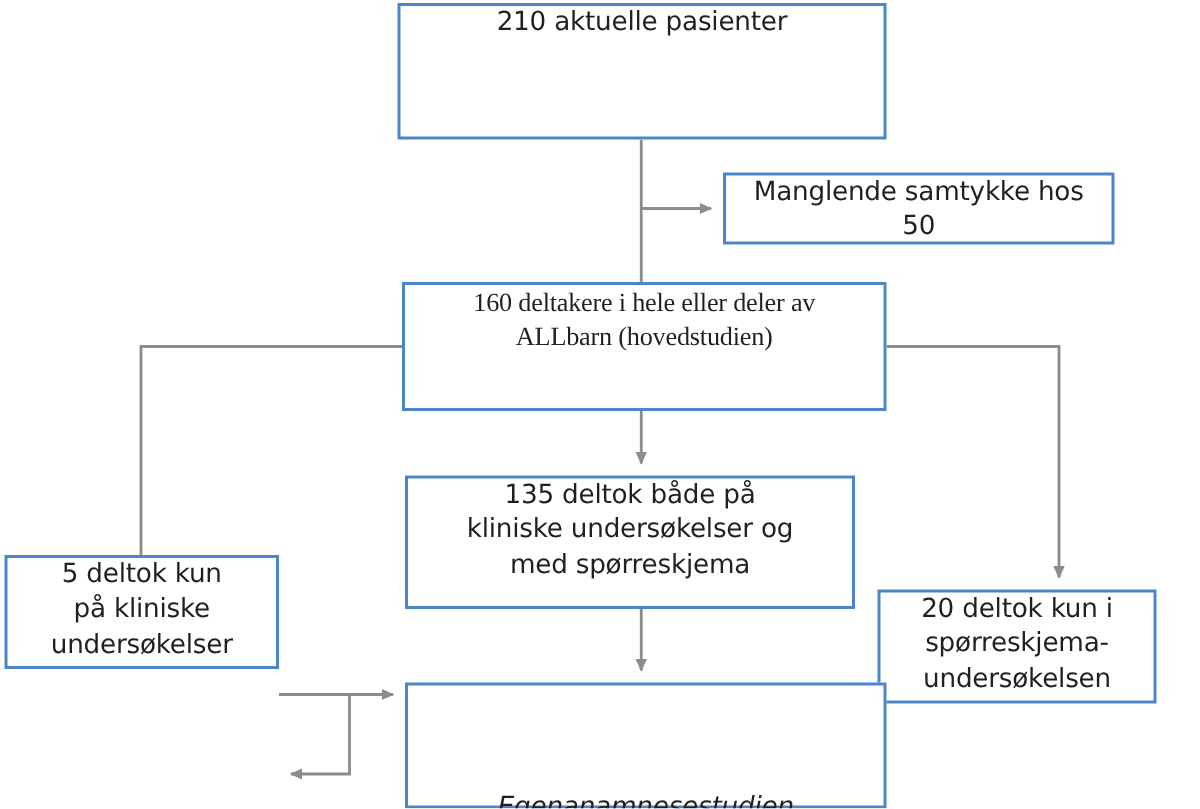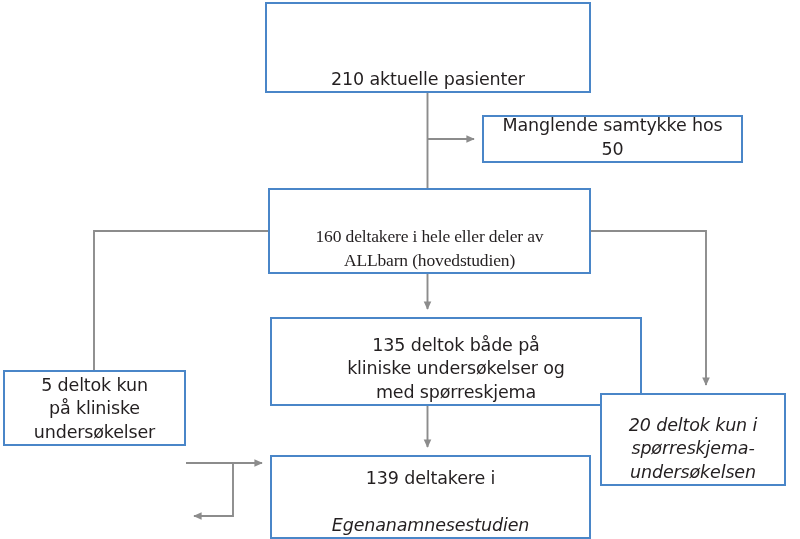--- a/index.html
+++ b/index.html
@@ -25,21 +25,21 @@
     width: 800px;
     height: 539px;
     pointer-events: none;
   }
   .node {
     position: absolute;
     box-sizing: border-box;
     border: 2px solid #4a86c8;
     background: #ffffff;
     display: flex;
-    align-items: flex-end;
+    align-items: flex-start;
     justify-content: center;
     text-align: center;
     color: #231f20;
     font-size: 17.5px;
     line-height: 1.33;
     letter-spacing: -0.15px;
     z-index: 2;
   }
   .node .node-text {
     display: block;
@@ -49,23 +49,23 @@
     white-space: pre-line;
   }
   .node-text em {
     font-style: italic;
   }
 
   
   #node-total          { left: 265px; top: 2px;   width: 326px; height: 91px; }
   #node-no-consent     { left: 482px; top: 115px; width: 261px; height: 48px; }
   #node-participants   { left: 268px; top: 188px; width: 323px; height: 86px; font-family: Liberation Serif, serif; }
-  #node-both           { left: 270px; top: 317px; width: 372px; height: 89px; }
+  #node-both           { left: 270px; top: 317px; width: 300px; height: 89px; }
   #node-clinical-only  { left: 3px;   top: 370px; width: 183px; height: 76px; }
-  #node-questionnaire-only { left: 600px; top: 393px; width: 186px; height: 93px; font-style: italic; }
+  #node-questionnaire-only { left: 585px; top: 393px; width: 186px; height: 76px; }
   #node-final          { left: 270px; top: 455px; width: 321px; height: 84px; }
   #node-excluded       { left: 3px;   top: 493px; width: 183px; height: 46px; }
 </style>
 </head>
 <body>
 
 <div id="chart-root">
 
   <svg id="connector-layer" viewBox="0 0 800 539" width="800" height="539" xmlns="http://www.w3.org/2000/svg">
     <defs>
@@ -120,19 +120,19 @@
   </div>
 
   <div class="node" id="node-questionnaire-only">
     <span class="node-text">20 deltok kun i
 spørreskjema-
 undersøkelsen</span>
   </div>
 
   <div class="node" id="node-final">
     <span class="node-text">
-      <span>139 deltakere i</span><br>
+      <br>
       <em>Egenanamnesestudien</em>
     </span>
   </div>
 
 
 </div>
 
 </body></html>

